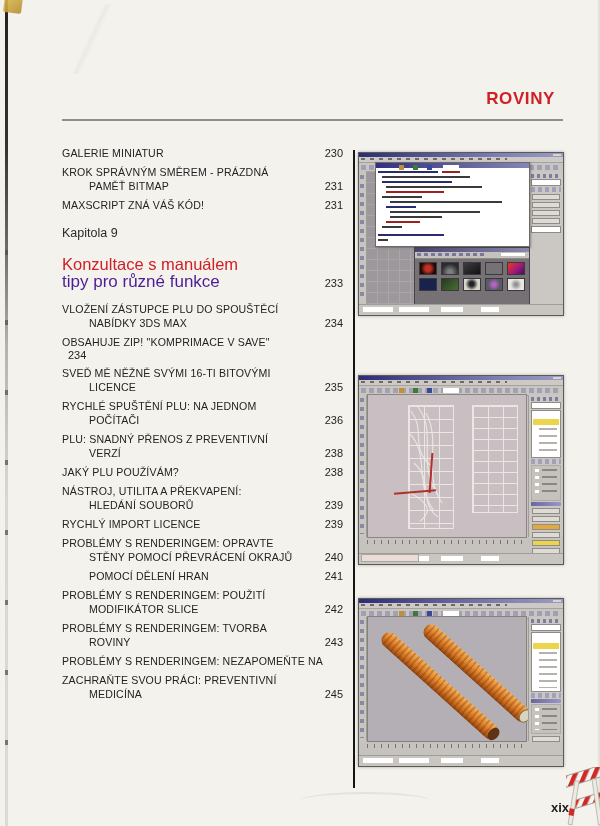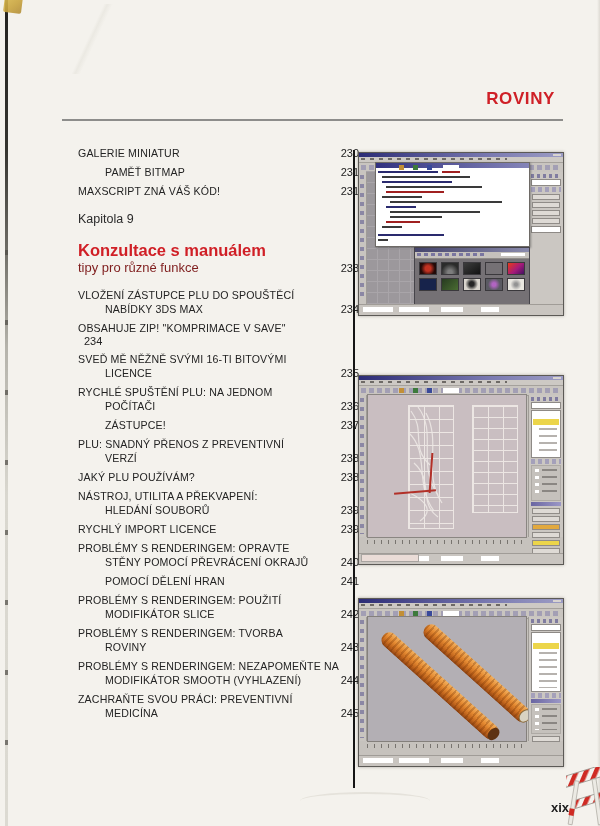--- a/index.html
+++ b/index.html
@@ -20,30 +20,30 @@
     background:linear-gradient(115deg,transparent 47%,#e9e7e0 49%,transparent 52%);opacity:.8}
   .right-edge{position:absolute;right:0;top:0;width:3px;height:826px;
     background:linear-gradient(270deg,#dedbd4,transparent)}
   .bottom-smudge{position:absolute;left:300px;top:792px;width:130px;height:16px;
     border-top:2px solid #dfdcd4;border-radius:50%;opacity:.7}
   
   .obsah{position:absolute;right:45px;top:89px;font-size:17px;font-weight:bold;
     letter-spacing:.6px;color:#cf2027}
   .head-rule{position:absolute;left:62px;right:37px;top:119px;height:2px;background:#8d8d8b}
   
-  .toc{position:absolute;left:78px;top:146px;width:281px;color:#232323}
+  .toc{position:absolute;left:62px;top:146px;width:281px;color:#232323}
   .entry{margin-bottom:5px}
   .row{display:flex;justify-content:space-between;align-items:baseline}
   .t1,.t2{font-size:10.6px;line-height:14px;letter-spacing:.15px;color:#232323}
   .t2{padding-left:27px}
   .pg{font-size:11px;font-weight:normal;color:#232323;flex:0 0 auto;padding-left:6px}
   .chapter-block{margin:14px 0 12px 0}
   .kapitola{font-size:12.5px;line-height:15px;color:#2a2a2a;margin-bottom:14px}
-  .chap-title{font-size:16.5px;font-weight:bold;color:#d01f26;line-height:18px}
-  .chap-sub{font-size:13px;color:#7f1d1d;line-height:17px}
+  .chap-title{font-size:16.5px;font-weight:normal;color:#d01f26;line-height:18px}
+  .chap-sub{font-size:17px;color:#4c1d95;line-height:17px}
   
   .divider{position:absolute;left:353px;top:150px;width:2px;height:638px;background:#151515}
   .page-num{position:absolute;right:31px;bottom:11px;font-size:13px;font-weight:bold;color:#1d1d1d}
   
   .shot{position:absolute;left:358px;width:204px;background:#c6c2bd;
     border:1px solid #5c5a56;box-shadow:0 0 3px rgba(90,85,75,.45)}
   .s1{top:152px;height:162px}
   .s2{top:375px;height:188px}
   .s3{top:598px;height:167px}
   .tb{height:4px;background:linear-gradient(90deg,#2c2c76,#7b7bb2 65%,#9c9cc4);position:relative}
@@ -142,20 +142,21 @@
 
 <div class="toc">
 
   <div class="entry">
     <div class="row">
         <span class="t1">GALERIE MINIATUR</span>
         <span class="pg">230</span>
       </div>
   </div>
   <div class="entry">
+    <div class="t1">KROK SPRÁVNÝM SMĚREM - PRÁZDNÁ</div>
     <div class="row">
         <span class="t2">PAMĚŤ BITMAP</span>
         <span class="pg">231</span>
       </div>
   </div>
   <div class="entry">
     <div class="row">
         <span class="t1">MAXSCRIPT ZNÁ VÁŠ KÓD!</span>
         <span class="pg">231</span>
       </div>
@@ -191,24 +192,20 @@
       </div>
   </div>
   <div class="entry">
     <div class="t1">RYCHLÉ SPUŠTĚNÍ PLU: NA JEDNOM</div>
     <div class="row">
         <span class="t2">POČÍTAČI</span>
         <span class="pg">236</span>
       </div>
   </div>
   <div class="entry">
-    <div class="row">
-        <span class="t2">ZÁSTUPCE!</span>
-        <span class="pg">237</span>
-      </div>
   </div>
   <div class="entry">
     <div class="t1">PLU: SNADNÝ PŘENOS Z PREVENTIVNÍ</div>
     <div class="row">
         <span class="t2">VERZÍ</span>
         <span class="pg">238</span>
       </div>
   </div>
   <div class="entry">
     <div class="row">
@@ -251,24 +248,20 @@
   </div>
   <div class="entry">
     <div class="t1">PROBLÉMY S RENDERINGEM: TVORBA</div>
     <div class="row">
         <span class="t2">ROVINY</span>
         <span class="pg">243</span>
       </div>
   </div>
   <div class="entry">
     <div class="t1">PROBLÉMY S RENDERINGEM: NEZAPOMEŇTE NA</div>
-    <div class="row">
-        <span class="t2">MODIFIKÁTOR SMOOTH (VYHLAZENÍ)</span>
-        <span class="pg">244</span>
-      </div>
   </div>
   <div class="entry">
     <div class="t1">ZACHRAŇTE SVOU PRÁCI: PREVENTIVNÍ</div>
     <div class="row">
         <span class="t2">MEDICÍNA</span>
         <span class="pg">245</span>
       </div>
   </div>
 </div>
 

